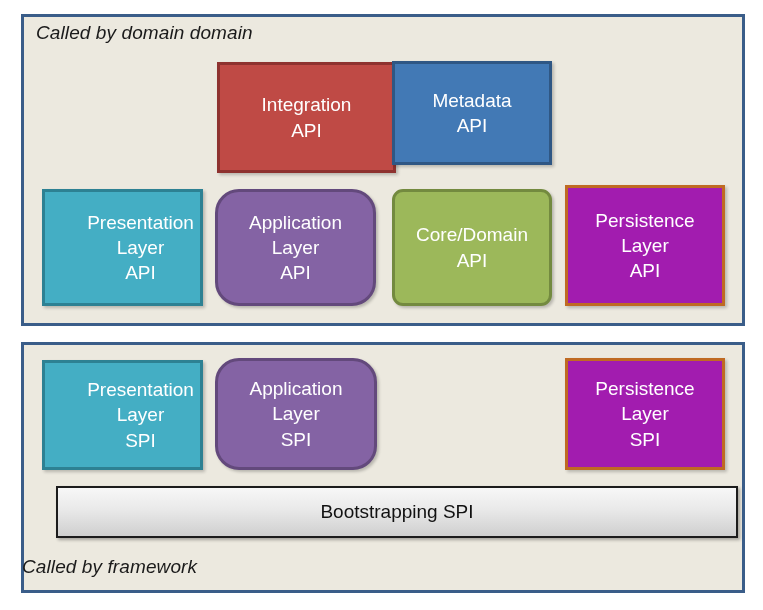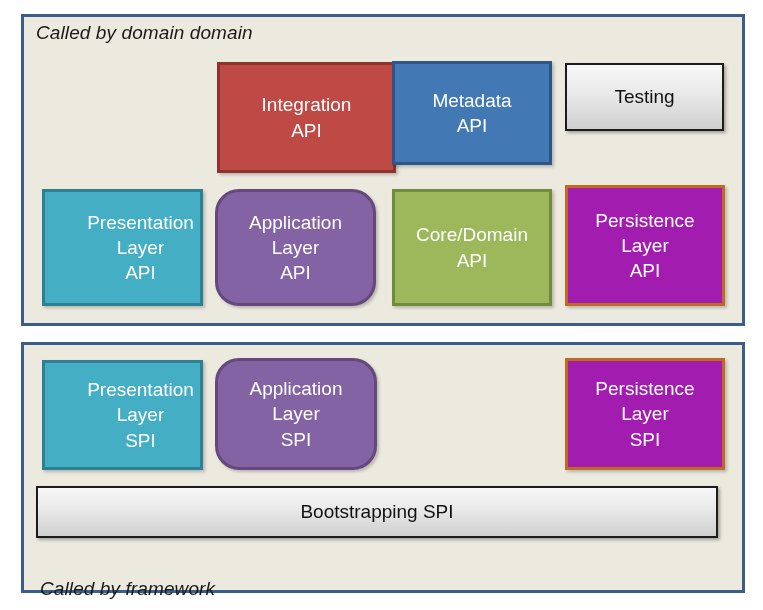--- a/index.html
+++ b/index.html
@@ -28,21 +28,21 @@
   
   .caption {
     position: absolute;
     font-style: italic;
     font-size: 19px;
     color: #1a1a1a;
     white-space: nowrap;
     letter-spacing: 0.1px;
   }
   #caption-top    { left: 36px; top: 22px; }
-  #caption-bottom { left: 40px; top: 556px; margin-top: 22px; }
+  #caption-bottom { left: 22px; top: 556px; }
 
   
   .block {
     position: absolute;
     box-sizing: border-box;
     display: flex;
     flex-direction: column;
     align-items: center;
     justify-content: center;
     color: #ffffff;
@@ -77,52 +77,49 @@
   }
 
   
   #blk-integration { left: 217px; top: 62px;  width: 179px; height: 111px; }
   #blk-metadata    { left: 392px; top: 61px;  width: 160px; height: 104px; justify-content: center; }
   #blk-testing     { left: 565px; top: 63px;  width: 159px; height: 68px;  }
 
   
   #blk-presentation-api { left: 42px;  top: 189px; width: 161px; height: 117px; }
   #blk-application-api  { left: 215px; top: 189px; width: 161px; height: 117px; }
-  #blk-core-api         { left: 392px; top: 189px; width: 160px; height: 117px; }
+  #blk-core-api         { left: 392px; top: 189px; width: 160px; height: 117px; border-radius: 11px; }
   #blk-persistence-api  { left: 565px; top: 185px; width: 160px; height: 121px; }
 
   
   #blk-presentation-spi { left: 42px;  top: 360px; width: 161px; height: 110px; }
   #blk-application-spi  { left: 215px; top: 358px; width: 162px; height: 112px; }
   #blk-persistence-spi  { left: 565px; top: 358px; width: 160px; height: 112px; }
 
-  #blk-bootstrapping    { left: 36px;  top: 486px; width: 682px; height: 52px; }
+  #blk-bootstrapping    { left: 56px;  top: 486px; width: 682px; height: 52px; }
 </style>
 </head>
 <body>
 
 <div id="canvas">
 
   <div class="panel" id="panel-api"></div>
 
   <div class="caption" id="caption-top">Called by domain domain</div>
 
   <div class="block c-red" id="blk-integration">
     <span class="ln">Integration</span>
     <span class="ln">API</span>
   </div>
 
   <div class="block c-blue" id="blk-metadata">
     <span class="ln">Metadata</span>
     <span class="ln">API</span>
   </div>
 
-  <div class="gray-block" id="blk-testing">
-    <span class="ln">Testing</span>
-  </div>
 
   <div class="block c-teal" id="blk-presentation-api">
     <span class="ln">Presentation</span>
     <span class="ln">Layer</span>
     <span class="ln">API</span>
   </div>
 
   <div class="block c-purple" id="blk-application-api">
     <span class="ln">Application</span>
     <span class="ln">Layer</span>

